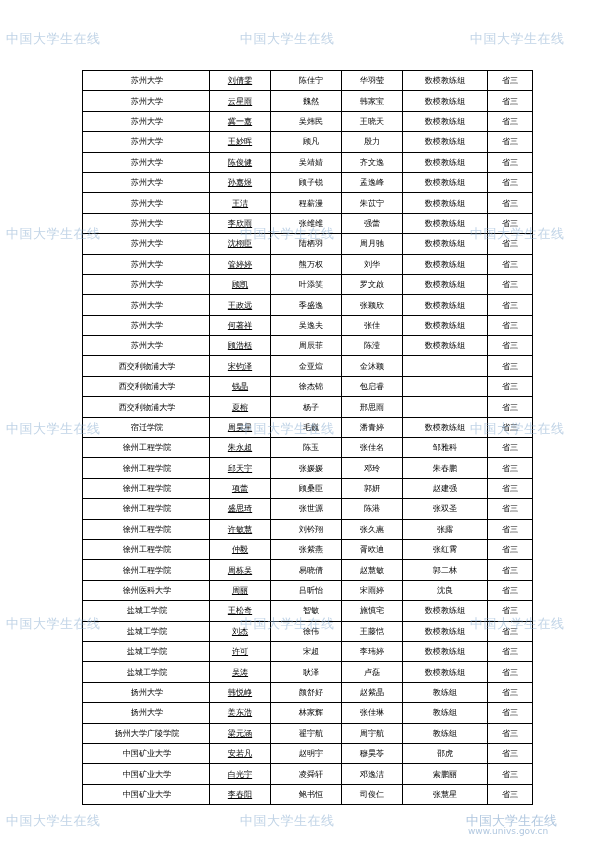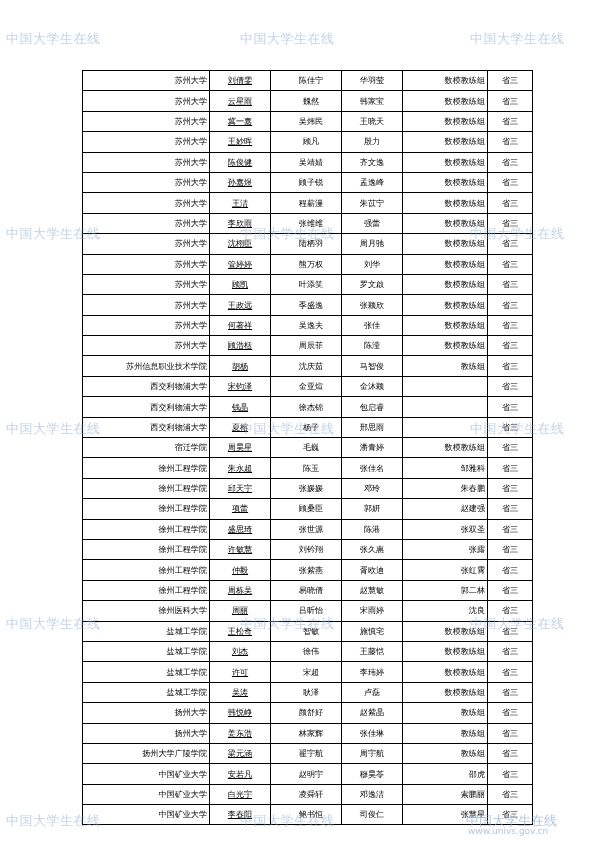--- a/index.html
+++ b/index.html
@@ -37,25 +37,25 @@
     font-size: 8.1px;
     line-height: 1.1;
     height: 19.4px;
     padding: 0 2px;
     color: #000;
     text-align: center;
     white-space: nowrap;
     overflow: hidden;
     font-family: "DejaVu Sans", "Liberation Sans", sans-serif;
   }
-  table.award-table td.c0 { width: 120px; text-align: right; padding-left: 4px; }
+  table.award-table td.c0 { width: 120px; text-align: center; padding-left: 4px; }
   table.award-table td.c1 { width: 56px; text-decoration: underline; }
   table.award-table td.c2 { width: 56px; padding-left: 12px; }
   table.award-table td.c3 { width: 56px; }
-  table.award-table td.c4 { width: 80px; text-align: right; }
+  table.award-table td.c4 { width: 80px; }
   table.award-table td.c5 { width: 40px; }
 
   
   .wm {
     position: absolute;
     color: rgba(140, 175, 210, 0.55);
     font-size: 13px;
     font-family: "DejaVu Sans", "Liberation Sans", sans-serif;
     white-space: nowrap;
     pointer-events: none;
@@ -180,28 +180,20 @@
             <td class="c3">张佳</td>
             <td class="c4">数模教练组</td>
             <td class="c5">省三</td>
           </tr>
           <tr>
             <td class="c0">苏州大学</td>
             <td class="c1">顾浩栝</td>
             <td class="c2">周辰菲</td>
             <td class="c3">陈滢</td>
             <td class="c4">数模教练组</td>
-            <td class="c5">省三</td>
-          </tr>
-          <tr>
-            <td class="c0">苏州信息职业技术学院</td>
-            <td class="c1">胡杨</td>
-            <td class="c2">沈庆茹</td>
-            <td class="c3">马智俊</td>
-            <td class="c4">教练组</td>
             <td class="c5">省三</td>
           </tr>
           <tr>
             <td class="c0">西交利物浦大学</td>
             <td class="c1">宋钧泽</td>
             <td class="c2">金亚煊</td>
             <td class="c3">金沐颖</td>
             <td class="c4"></td>
             <td class="c5">省三</td>
           </tr>

